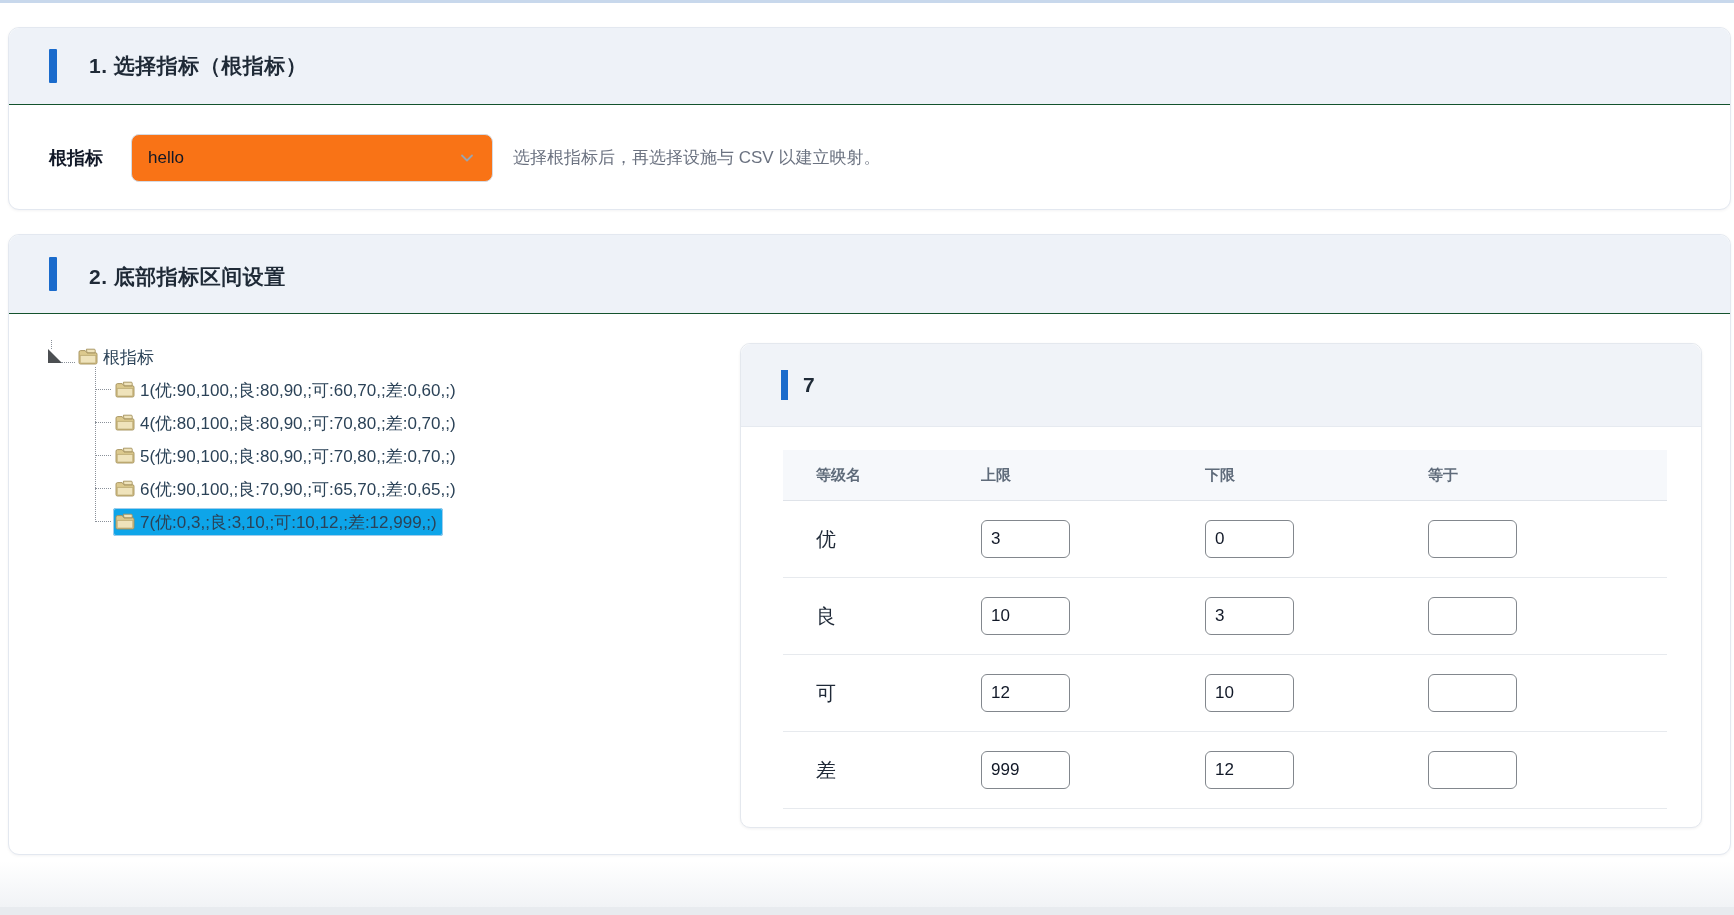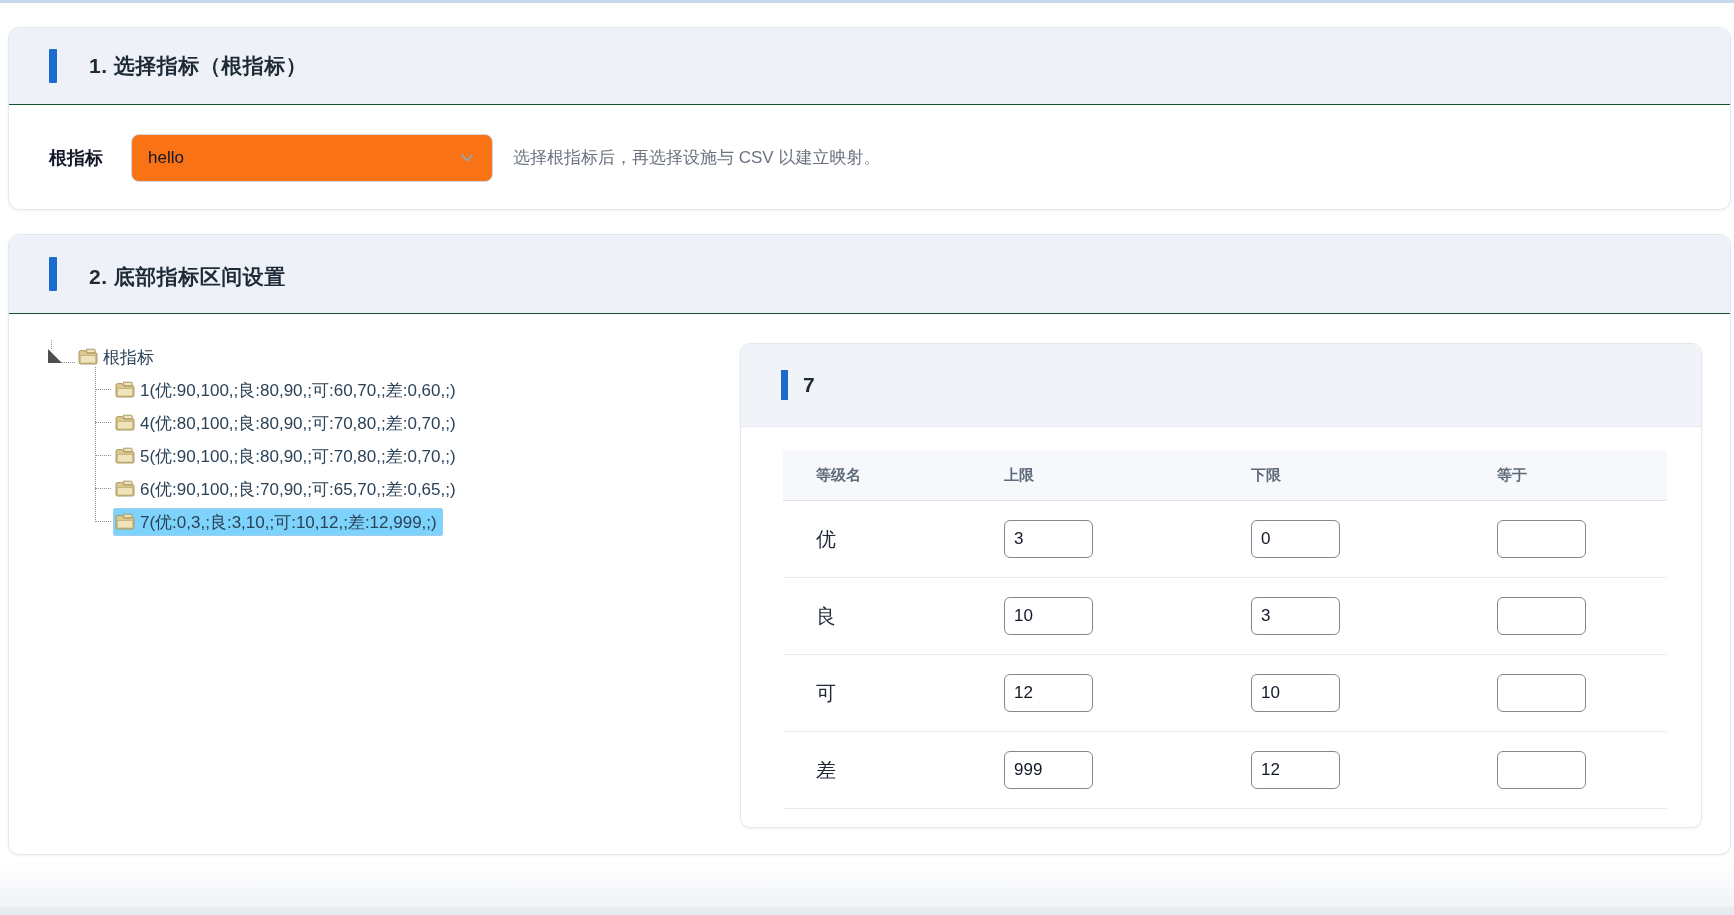--- a/index.html
+++ b/index.html
@@ -58,21 +58,21 @@
     border-left: 1px dotted #8a9099;
   }
   .root-switch::after { 
     content: ''; position: absolute; left: 15px; top: 22px; width: 14px;
     border-top: 1px dotted #8a9099;
   }
   .tri { position: absolute; left: 2px; top: 9px; width: 14px; height: 14px;
     background: #4c4f52; clip-path: polygon(0 0, 0 100%, 100% 100%); }
   .node { display: inline-flex; align-items: center; gap: 5px; padding: 2px 6px 2px 2px; border-radius: 3px; }
   .node .label { padding-top: 1px; }
-  .node.selected { background: #7dd3fc; box-shadow: 0 0 0 1px #9fcdec inset; }
+  .node.selected { background: #0ea5e9; box-shadow: 0 0 0 1px #9fcdec inset; }
   .tree-children { position: relative; margin-left: 49px; text-align: right; }
   .tree-children::before {
     content: ''; position: absolute; left: 0; top: -6px; bottom: 16px;
     border-left: 1px dotted #8a9099;
   }
   .tree-row.child::before {
     content: ''; width: 16px; border-top: 1px dotted #8a9099; margin-right: 2px; flex: none;
   }
   .folder { flex: none; display: block; }
 
@@ -85,21 +85,21 @@
   .panel-header {
     height: 83px; background: #f0f3f8; border-bottom: 1px solid #e6eaf0;
     border-radius: 10px 10px 0 0;
     display: flex; align-items: center; gap: 15px; padding-left: 40px;
   }
   .panel-accent { width: 7px; height: 30px; background: #1a6bcc; flex: none; }
   .panel-title { font-size: 21px; font-weight: bold; color: #1f2a37; }
   .panel-body { padding: 23px 36px 0 42px; }
   .grade-table { width: 884px; }
   .t-row {
-    display: grid; grid-template-columns: 198px 224px 223px 1fr; align-items: center; gap: 23px;
+    display: grid; grid-template-columns: 198px 224px 223px 1fr; align-items: center;
   }
   .t-head { background: #f6f8fb; height: 51px; border-bottom: 1px solid #dfe3e9; }
   .t-head .cell { font-size: 15px; font-weight: bold; color: #5f6b7a; }
   .t-data { height: 77px; border-bottom: 1px solid #e7eaee; }
   .cell.first { padding-left: 33px; }
   .grade-label { font-size: 20px; color: #1f2937; }
   .num-input {
     width: 89px; height: 38px; border: 1px solid #82878d; border-radius: 6px;
     padding: 0 6px 0 9px; font-size: 17px; color: #111827;
     font-family: "Liberation Sans", "DejaVu Sans", sans-serif; background: #fff; outline: none;

